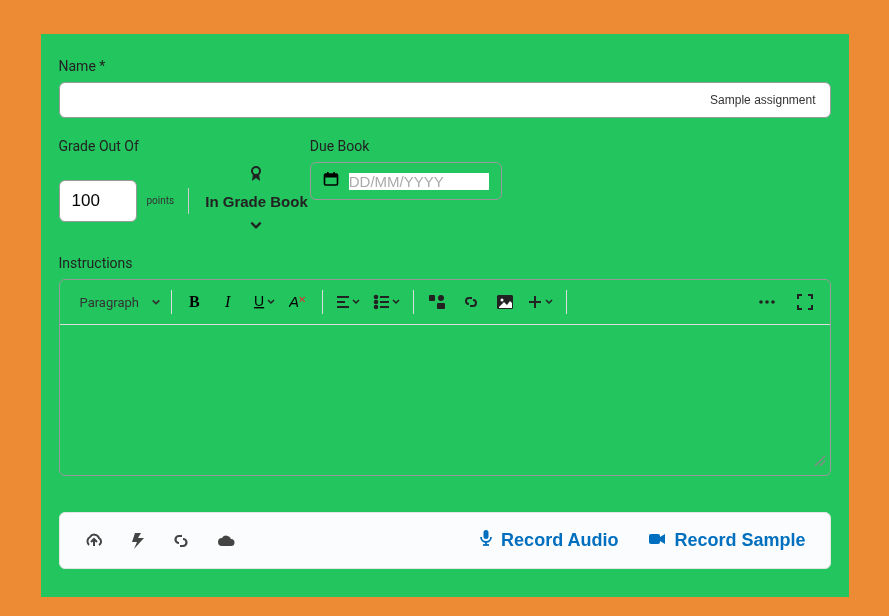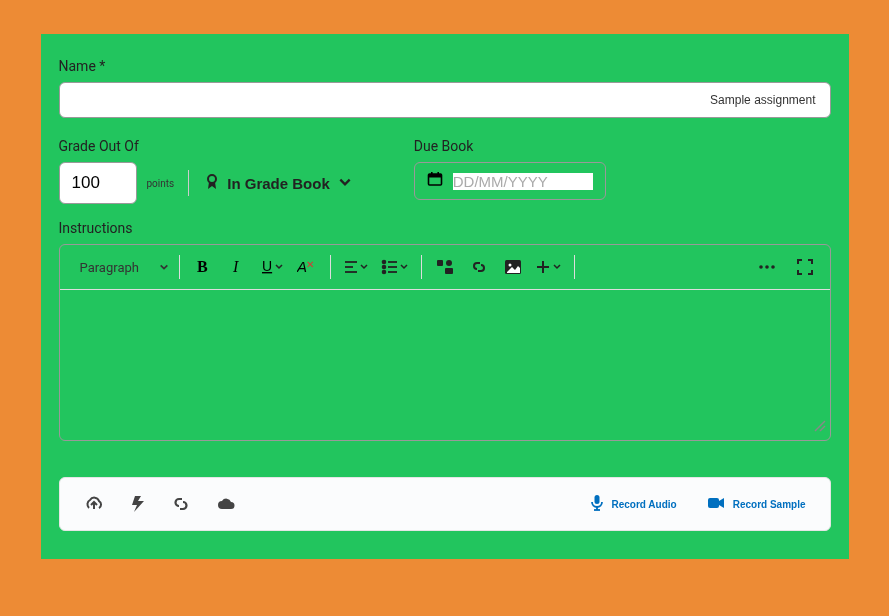--- a/index.html
+++ b/index.html
@@ -30,21 +30,20 @@
       padding: 10px 14px;
       font-size: 12px;
       border: 1px solid #999;
       border-radius: 6px;
       color: #333;
       outline: none;
       text-align: right;
     }
     .row {
       display: flex;
-      gap: 60px;
       margin-top: 20px;
     }
     .col { flex: 0 0 auto; }
     .grade-row {
       display: flex;
       align-items: center;
       gap: 10px;
     }
     .grade-input {
       width: 78px;
@@ -66,20 +65,21 @@
       display: inline-flex;
       align-items: center;
       gap: 8px;
       font-size: 15px;
       font-weight: 600;
       color: #222;
       cursor: pointer;
       background: none;
       border: none;
       padding: 4px 2px;
+      flex-direction: column;
     }
     .gradebook-btn svg.chev { width: 14px; height: 14px; }
     .date-wrap {
       display: flex;
       align-items: center;
       border: 1px solid #999;
       border-radius: 6px;
       padding: 8px 12px;
       width: 192px;
       gap: 10px;
@@ -126,21 +126,21 @@
       cursor: pointer;
       color: #222;
       background: none;
       border: none;
       padding: 0 2px;
     }
     .tb-btn svg { display: block; }
     .para-select {
       display: inline-flex;
       align-items: center;
-      gap: 20px;
+      gap: 12px;
       font-size: 13px;
       color: #333;
       cursor: pointer;
       padding: 4px 8px;
     }
     .chev-sm { width: 10px; height: 10px; }
     .editor-area {
       min-height: 150px;
       padding: 12px;
       position: relative;
@@ -170,21 +170,21 @@
     .attach-right {
       display: flex;
       align-items: center;
       gap: 30px;
     }
     .record-link {
       display: inline-flex;
       align-items: center;
       gap: 8px;
       color: #006fbf;
-      font-size: 10px;
+      font-size: 18px;
       font-weight: 600;
       cursor: pointer;
       background: none;
       border: none;
     }
     .attach-icon {
       cursor: pointer;
       display: inline-flex;
     }
     .spacer { flex: 1; }

